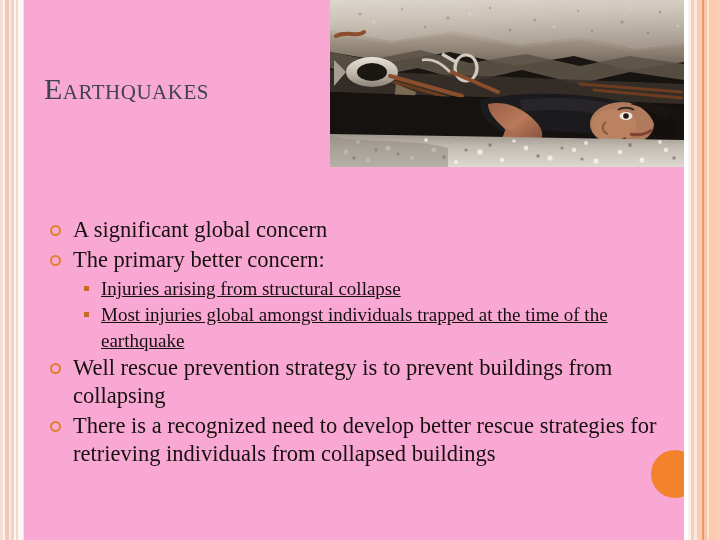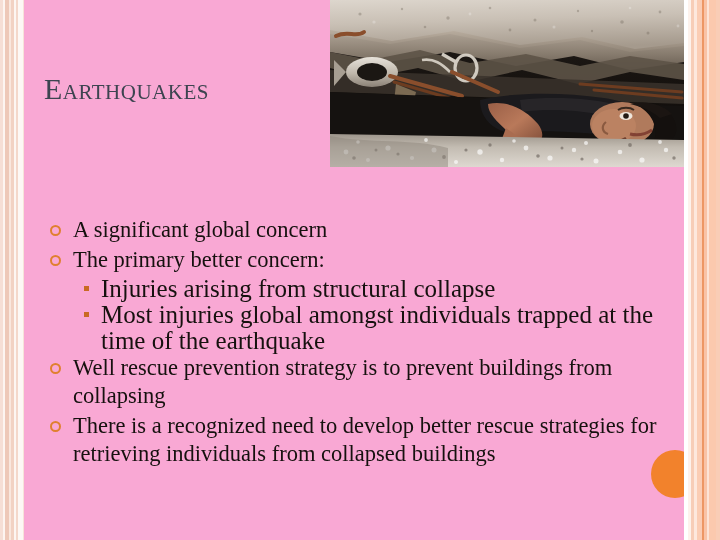--- a/index.html
+++ b/index.html
@@ -103,23 +103,24 @@
     left: 6px;
     top: 9px;
     width: 11px;
     height: 11px;
     border: 2.6px solid #e0802f;
     border-radius: 50%;
     box-sizing: border-box;
   }
   .bullet.sub {
     padding-left: 57px;
-    font-size: 25px;
+    font-size: 19px;
     line-height: 26px;
     margin-bottom: 0px;
+    text-decoration: underline;
   }
   .bullet.sub .mark {
     left: 40px;
     top: 10px;
     width: 5px;
     height: 5px;
     border: none;
     border-radius: 0;
     background: #c96a23;
   }

